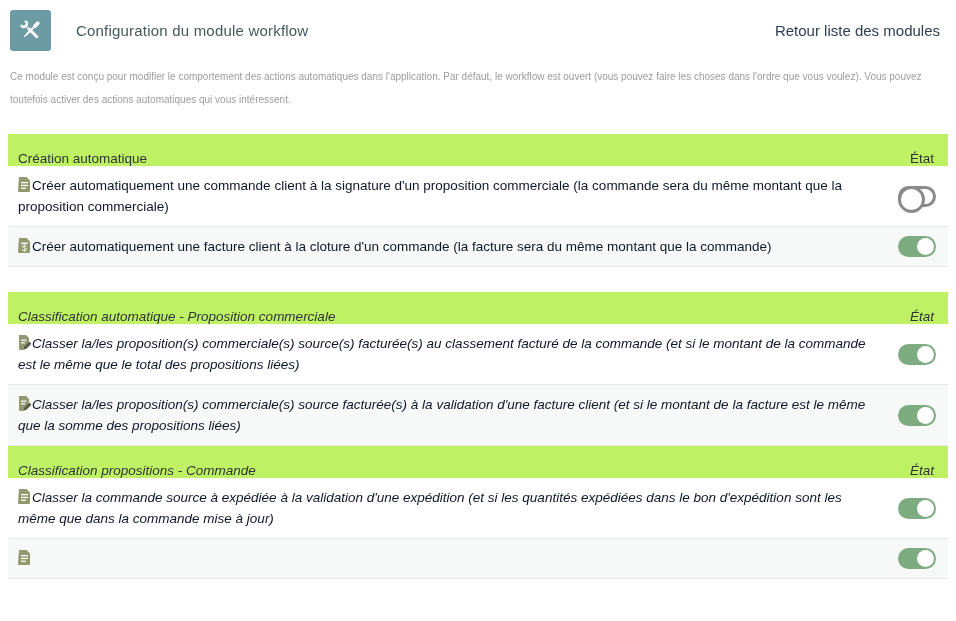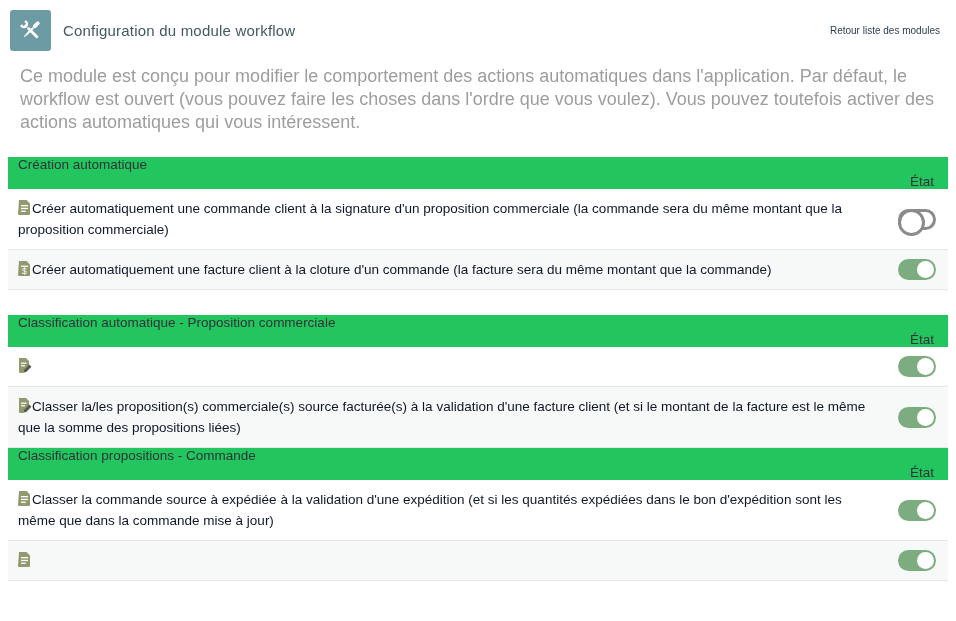--- a/index.html
+++ b/index.html
@@ -9,52 +9,52 @@
     font-family: "Liberation Sans", sans-serif;
     color: #444;
     overflow: hidden;
   }
 
   
   .topbar {
     display: flex; align-items: center; justify-content: space-between;
     padding: 10px 16px 0 10px;
   }
-  .topbar-left { display: flex; align-items: center; gap: 12px; }
+  .topbar-left { display: flex; align-items: center; gap: 25px; }
   .module-icon {
     width: 41px; height: 41px; border-radius: 3px;
     background: #6d9ba4;
     display: flex; align-items: center; justify-content: center;
     flex: 0 0 auto;
   }
   .page-title {
     font-size: 15px; color: #44595f; font-weight: 400;
     letter-spacing: 0.2px;
   }
   .back-link {
-    font-size: 10px; color: #2c3e50; text-decoration: none;
+    font-size: 15px; color: #2c3e50; text-decoration: none;
     cursor: pointer;
   }
 
   
   .description {
-    margin: 14px 16px 0 20px;
-    font-size: 18px; line-height: 23px;
+    margin: 14px 16px 0 10px;
+    font-size: 10px; line-height: 23px;
     color: #9d9d9d;
     max-width: 928px;
   }
 
   
   .tables { margin: 23px 8px 0 8px; }
   .table-block { margin-bottom: 25px; }
-  .table-block.joined { margin-bottom: 0; }
+  .table-block.joined { margin-bottom: 0; font-style: italic; }
   .section-header {
-    background: #22c55e;
+    background: #bef264;
     height: 32px;
-    display: flex; align-items: flex-start; justify-content: space-between;
+    display: flex; align-items: flex-end; justify-content: space-between;
     padding: 0 14px 0 10px;
     font-size: 13.5px; color: #2f3437;
   }
   .section-title { font-weight: 400; }
   .state-label { font-weight: 400; margin-top: 17px; }
 
   .row {
     display: flex; align-items: center;
     padding: 9px 12px 9px 10px;
     border-bottom: 1px solid #e7e7e7;
@@ -163,21 +163,21 @@
     </div>
     <div class="row">
       <div class="row-text">
         <span class="row-icon">
           <svg viewBox="0 0 14 15" width="14" height="15">
               <path d="M1 0 h7 l3 3 v4 l-5 5 -0.5 3 h-3.5 a1 1 0 0 1 -1 -1 z" fill="#93996f"></path>
               <rect x="3" y="4.6" width="5.5" height="1.2" fill="#fff"></rect>
               <rect x="3" y="7.2" width="4" height="1.2" fill="#fff"></rect>
               <path d="M11.2 6.6 l2.2 2.2 -5.2 5.2 -2.8 0.6 0.6 -2.8 z" fill="#55584a"></path>
             </svg>
-        </span>
+        </span><span>Classer la/les proposition(s) commerciale(s) source(s) facturée(s) au classement facturé de la commande (et si le montant de la commande est le même que le total des propositions liées)</span>
       </div>
       <div class="row-state">
         <span class="toggle on"></span>
       </div>
     </div>
     <div class="row alt">
       <div class="row-text">
         <span class="row-icon">
           <svg viewBox="0 0 14 15" width="14" height="15">
               <path d="M1 0 h7 l3 3 v4 l-5 5 -0.5 3 h-3.5 a1 1 0 0 1 -1 -1 z" fill="#93996f"></path>

